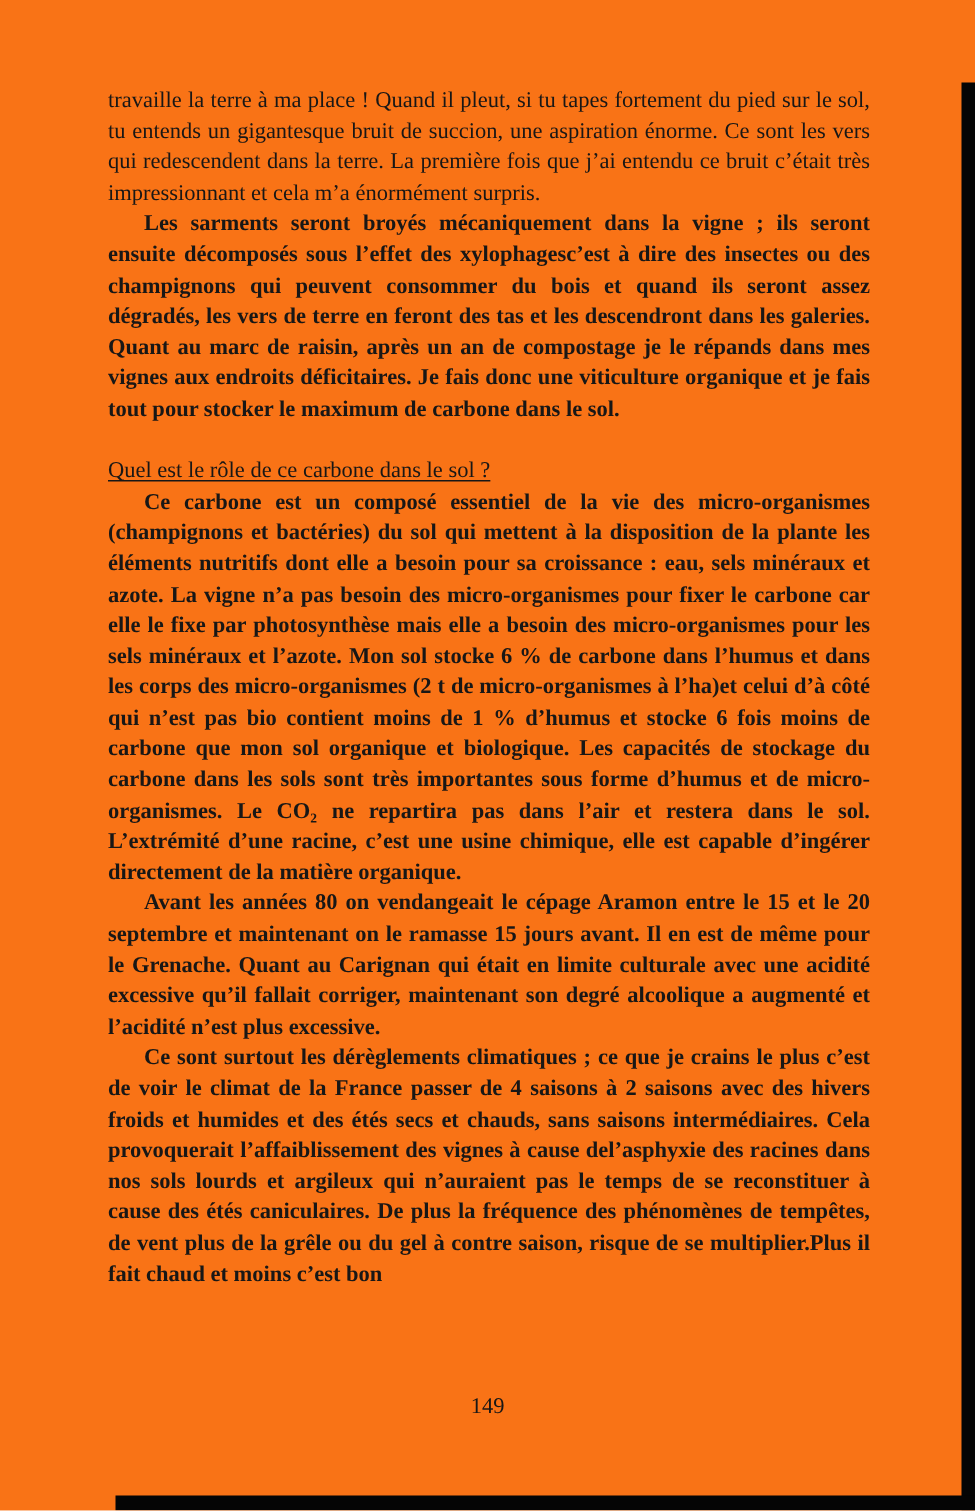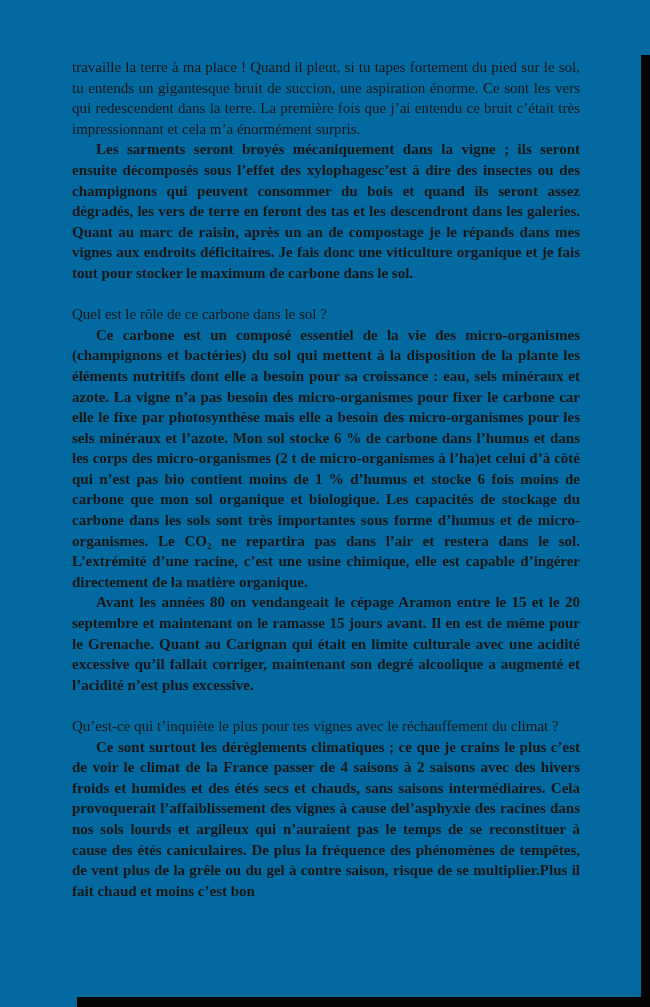--- a/index.html
+++ b/index.html
@@ -4,21 +4,21 @@
 <style>
   html, body {
     margin: 0;
     padding: 0;
     background: #ffffff;
   }
   .page {
     position: relative;
     width: 650px;
     height: 1007px;
-    background: #0369a1;
+    background: #f97316;
     overflow: hidden;
     font-family: "Liberation Serif", "DejaVu Serif", serif;
     color: #181716;
   }
   .text-block {
     position: absolute;
     left: 72px;
     top: 57px;
     width: 508px;
     font-size: 15px;
@@ -27,20 +27,21 @@
   }
   .para {
     margin: 0;
   }
   .para.indent {
     text-indent: 24px;
     font-weight: bold;
   }
   .question {
     margin: 20.6px 0 0 0;
+    text-decoration: underline;
     text-underline-offset: 2px;
   }
   .page-number {
     position: absolute;
     left: 0;
     top: 930px;
     width: 650px;
     text-align: center;
     font-size: 15px;
   }
@@ -64,18 +65,18 @@
 </head>
 <body>
 
 <div class="page">
   <div class="text-block">
       <p class="para">travaille la terre à ma place ! Quand il pleut, si tu tapes fortement du pied sur le sol, tu entends un gigantesque bruit de succion, une aspiration énorme. Ce sont les vers qui redescendent dans la terre. La première fois que j’ai entendu ce bruit c’était très impressionnant et cela m’a énormément surpris.</p>
       <p class="para indent">Les sarments seront broyés mécaniquement dans la vigne ; ils seront ensuite décomposés sous l’effet des xylophagesc’est à dire des insectes ou des champignons qui peuvent consommer du bois et quand ils seront assez dégradés, les vers de terre en feront des tas et les descendront dans les galeries. Quant au marc de raisin, après un an de compostage je le répands dans mes vignes aux endroits déficitaires. Je fais donc une viticulture organique et je fais tout pour stocker le maximum de carbone dans le sol.</p>
       <div class="question">Quel est le rôle de ce carbone dans le sol ?</div>
       <p class="para indent">Ce carbone est un composé essentiel de la vie des micro-organismes (champignons et bactéries) du sol qui mettent à la disposition de la plante les éléments nutritifs dont elle a besoin pour sa croissance : eau, sels minéraux et azote. La vigne n’a pas besoin des micro-organismes pour fixer le carbone car elle le fixe par photosynthèse mais elle a besoin des micro-organismes pour les sels minéraux et l’azote. Mon sol stocke 6 % de carbone dans l’humus et dans les corps des micro-organismes (2 t de micro-organismes à l’ha)et celui d’à côté qui n’est pas bio contient moins de 1 % d’humus et stocke 6 fois moins de carbone que mon sol organique et biologique. Les capacités de stockage du carbone dans les sols sont très importantes sous forme d’humus et de micro-organismes. Le CO₂ ne repartira pas dans l’air et restera dans le sol. L’extrémité d’une racine, c’est une usine chimique, elle est capable d’ingérer directement de la matière organique.</p>
       <p class="para indent">Avant les années 80 on vendangeait le cépage Aramon entre le 15 et le 20 septembre et maintenant on le ramasse 15 jours avant. Il en est de même pour le Grenache. Quant au Carignan qui était en limite culturale avec une acidité excessive qu’il fallait corriger, maintenant son degré alcoolique a augmenté et l’acidité n’est plus excessive.</p>
-      <div class="question">Qu’est-ce qui t’inquiète le plus pour tes vignes avec le réchauffement du climat ?</div>
       <p class="para indent">Ce sont surtout les dérèglements climatiques ; ce que je crains le plus c’est de voir le climat de la France passer de 4 saisons à 2 saisons avec des hivers froids et humides et des étés secs et chauds, sans saisons intermédiaires. Cela provoquerait l’affaiblissement des vignes à cause del’asphyxie des racines dans nos sols lourds et argileux qui n’auraient pas le temps de se reconstituer à cause des étés caniculaires. De plus la fréquence des phénomènes de tempêtes, de vent plus de la grêle ou du gel à contre saison, risque de se multiplier.Plus il fait chaud et moins c’est bon</p>
     </div>
+  <div class="page-number">149</div>
   <div class="edge-right"></div>
   <div class="edge-bottom"></div>
 </div>
 
 </body></html>

